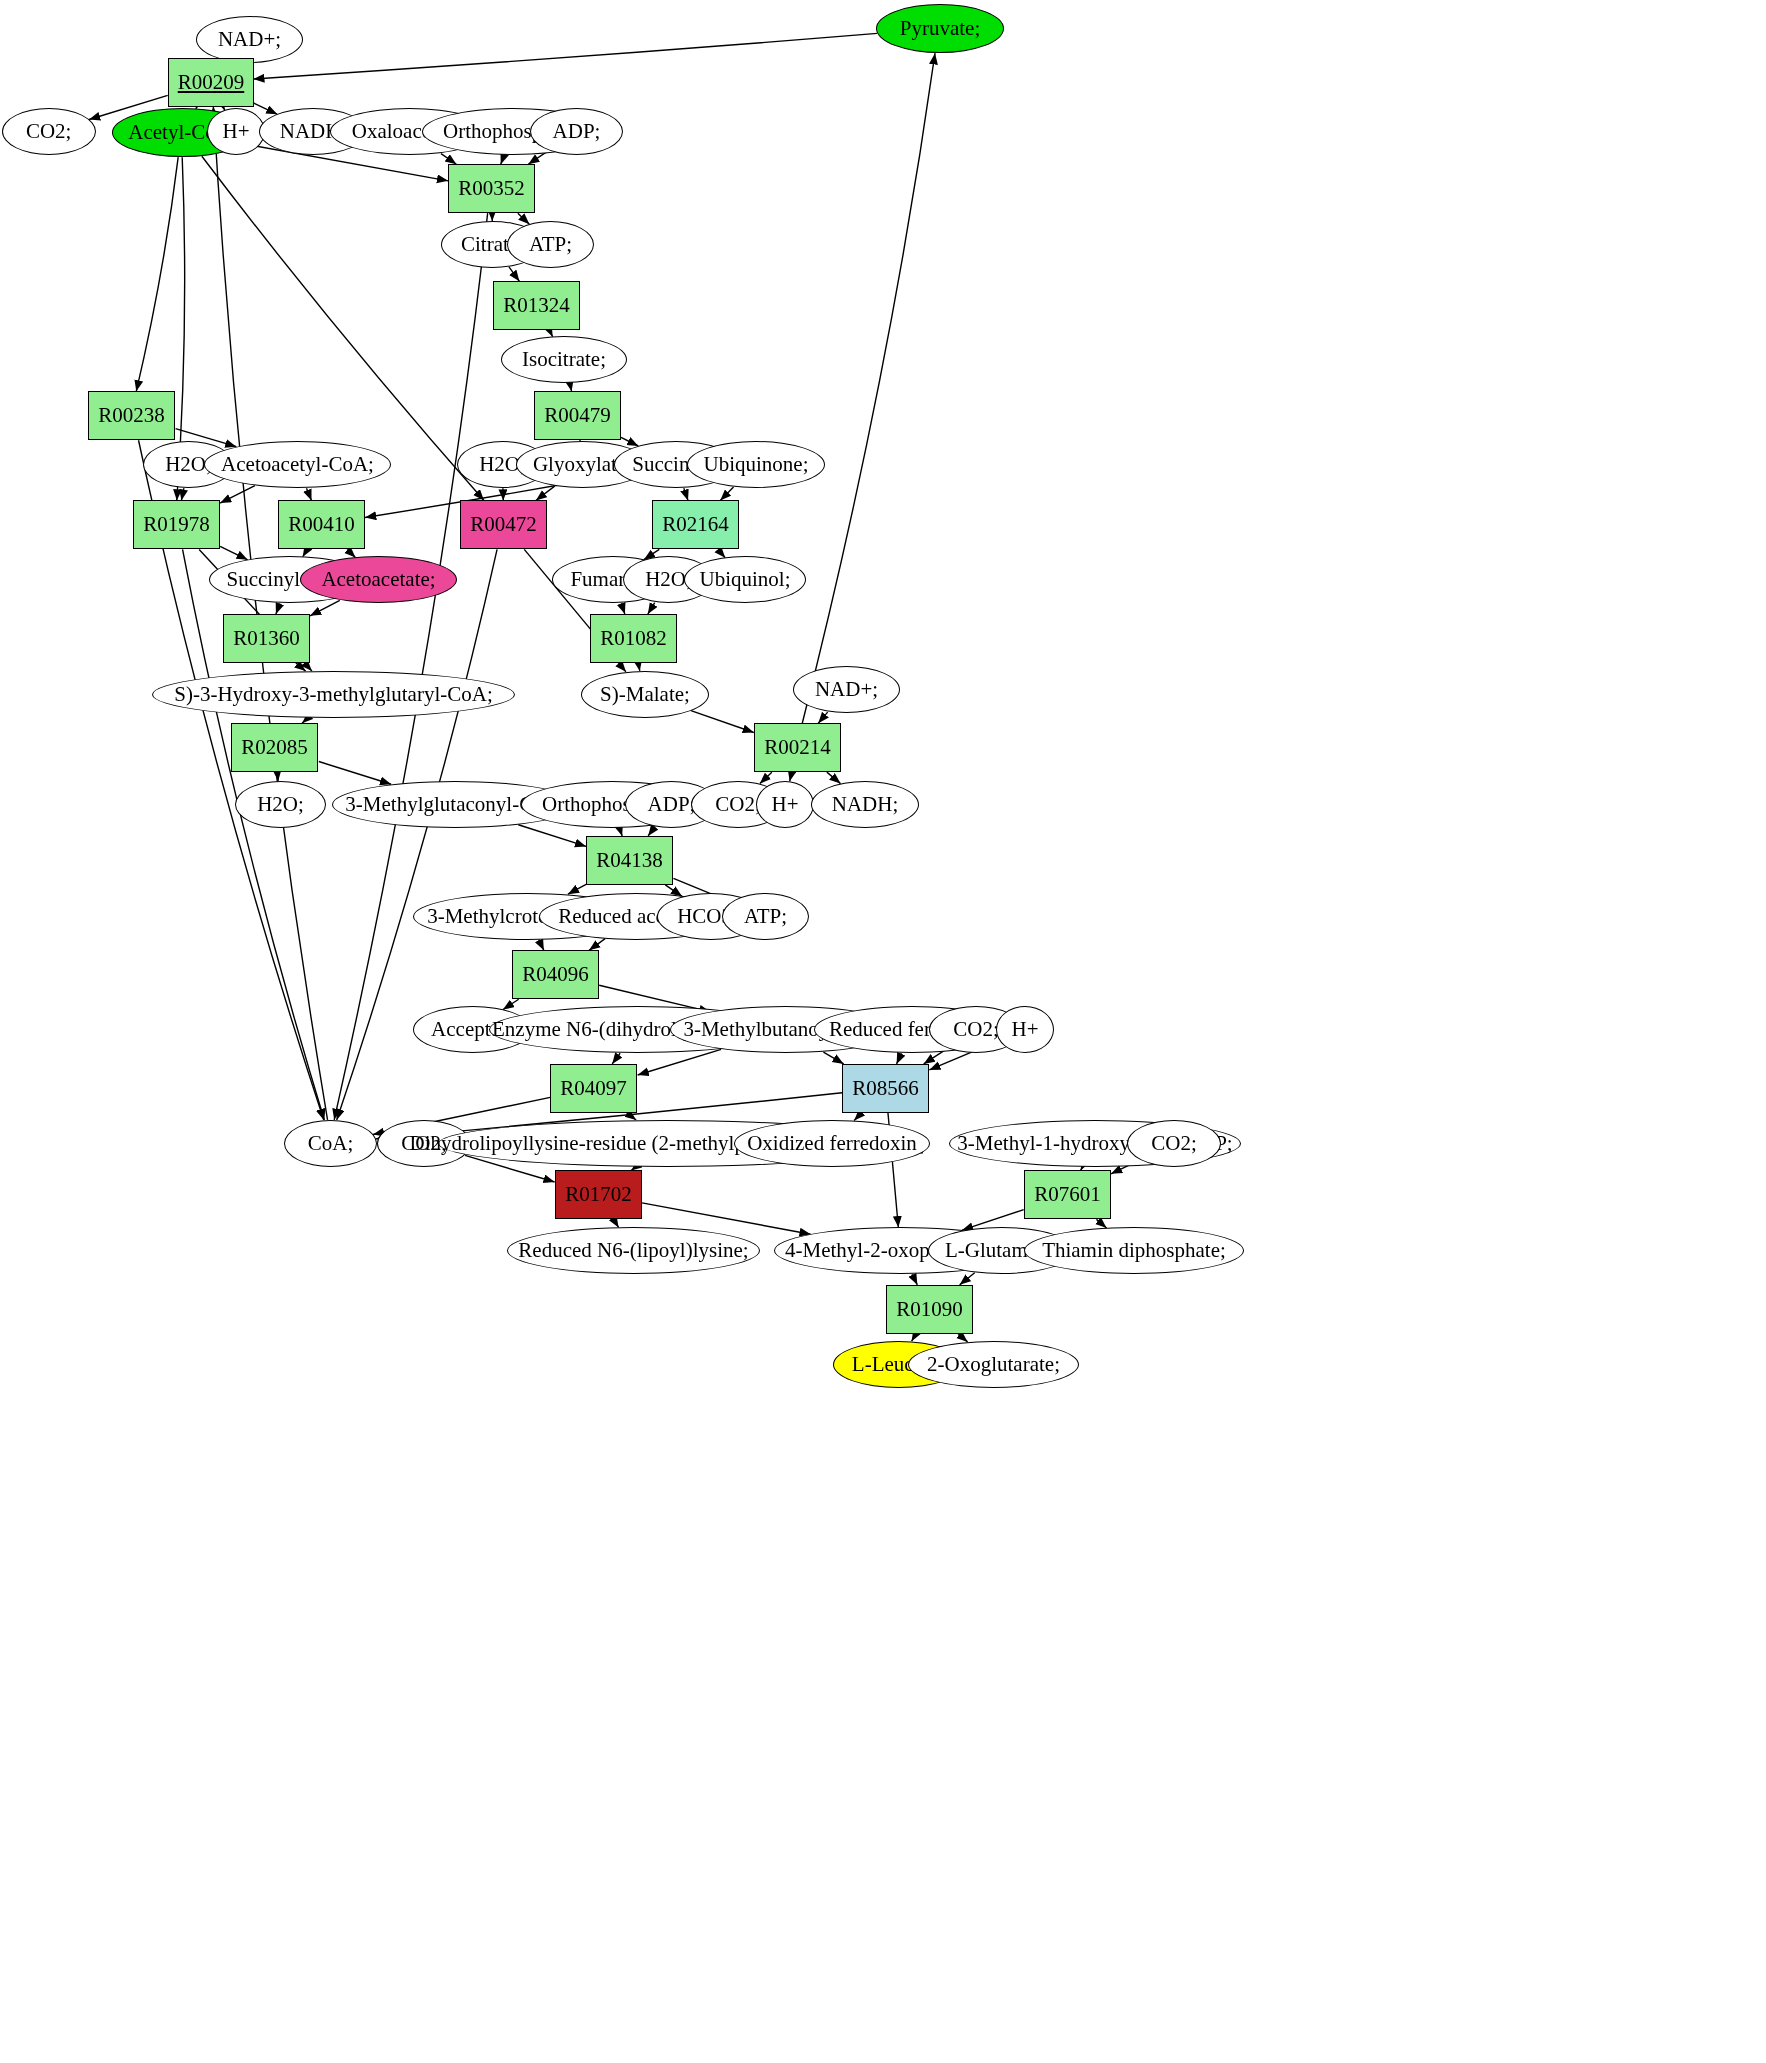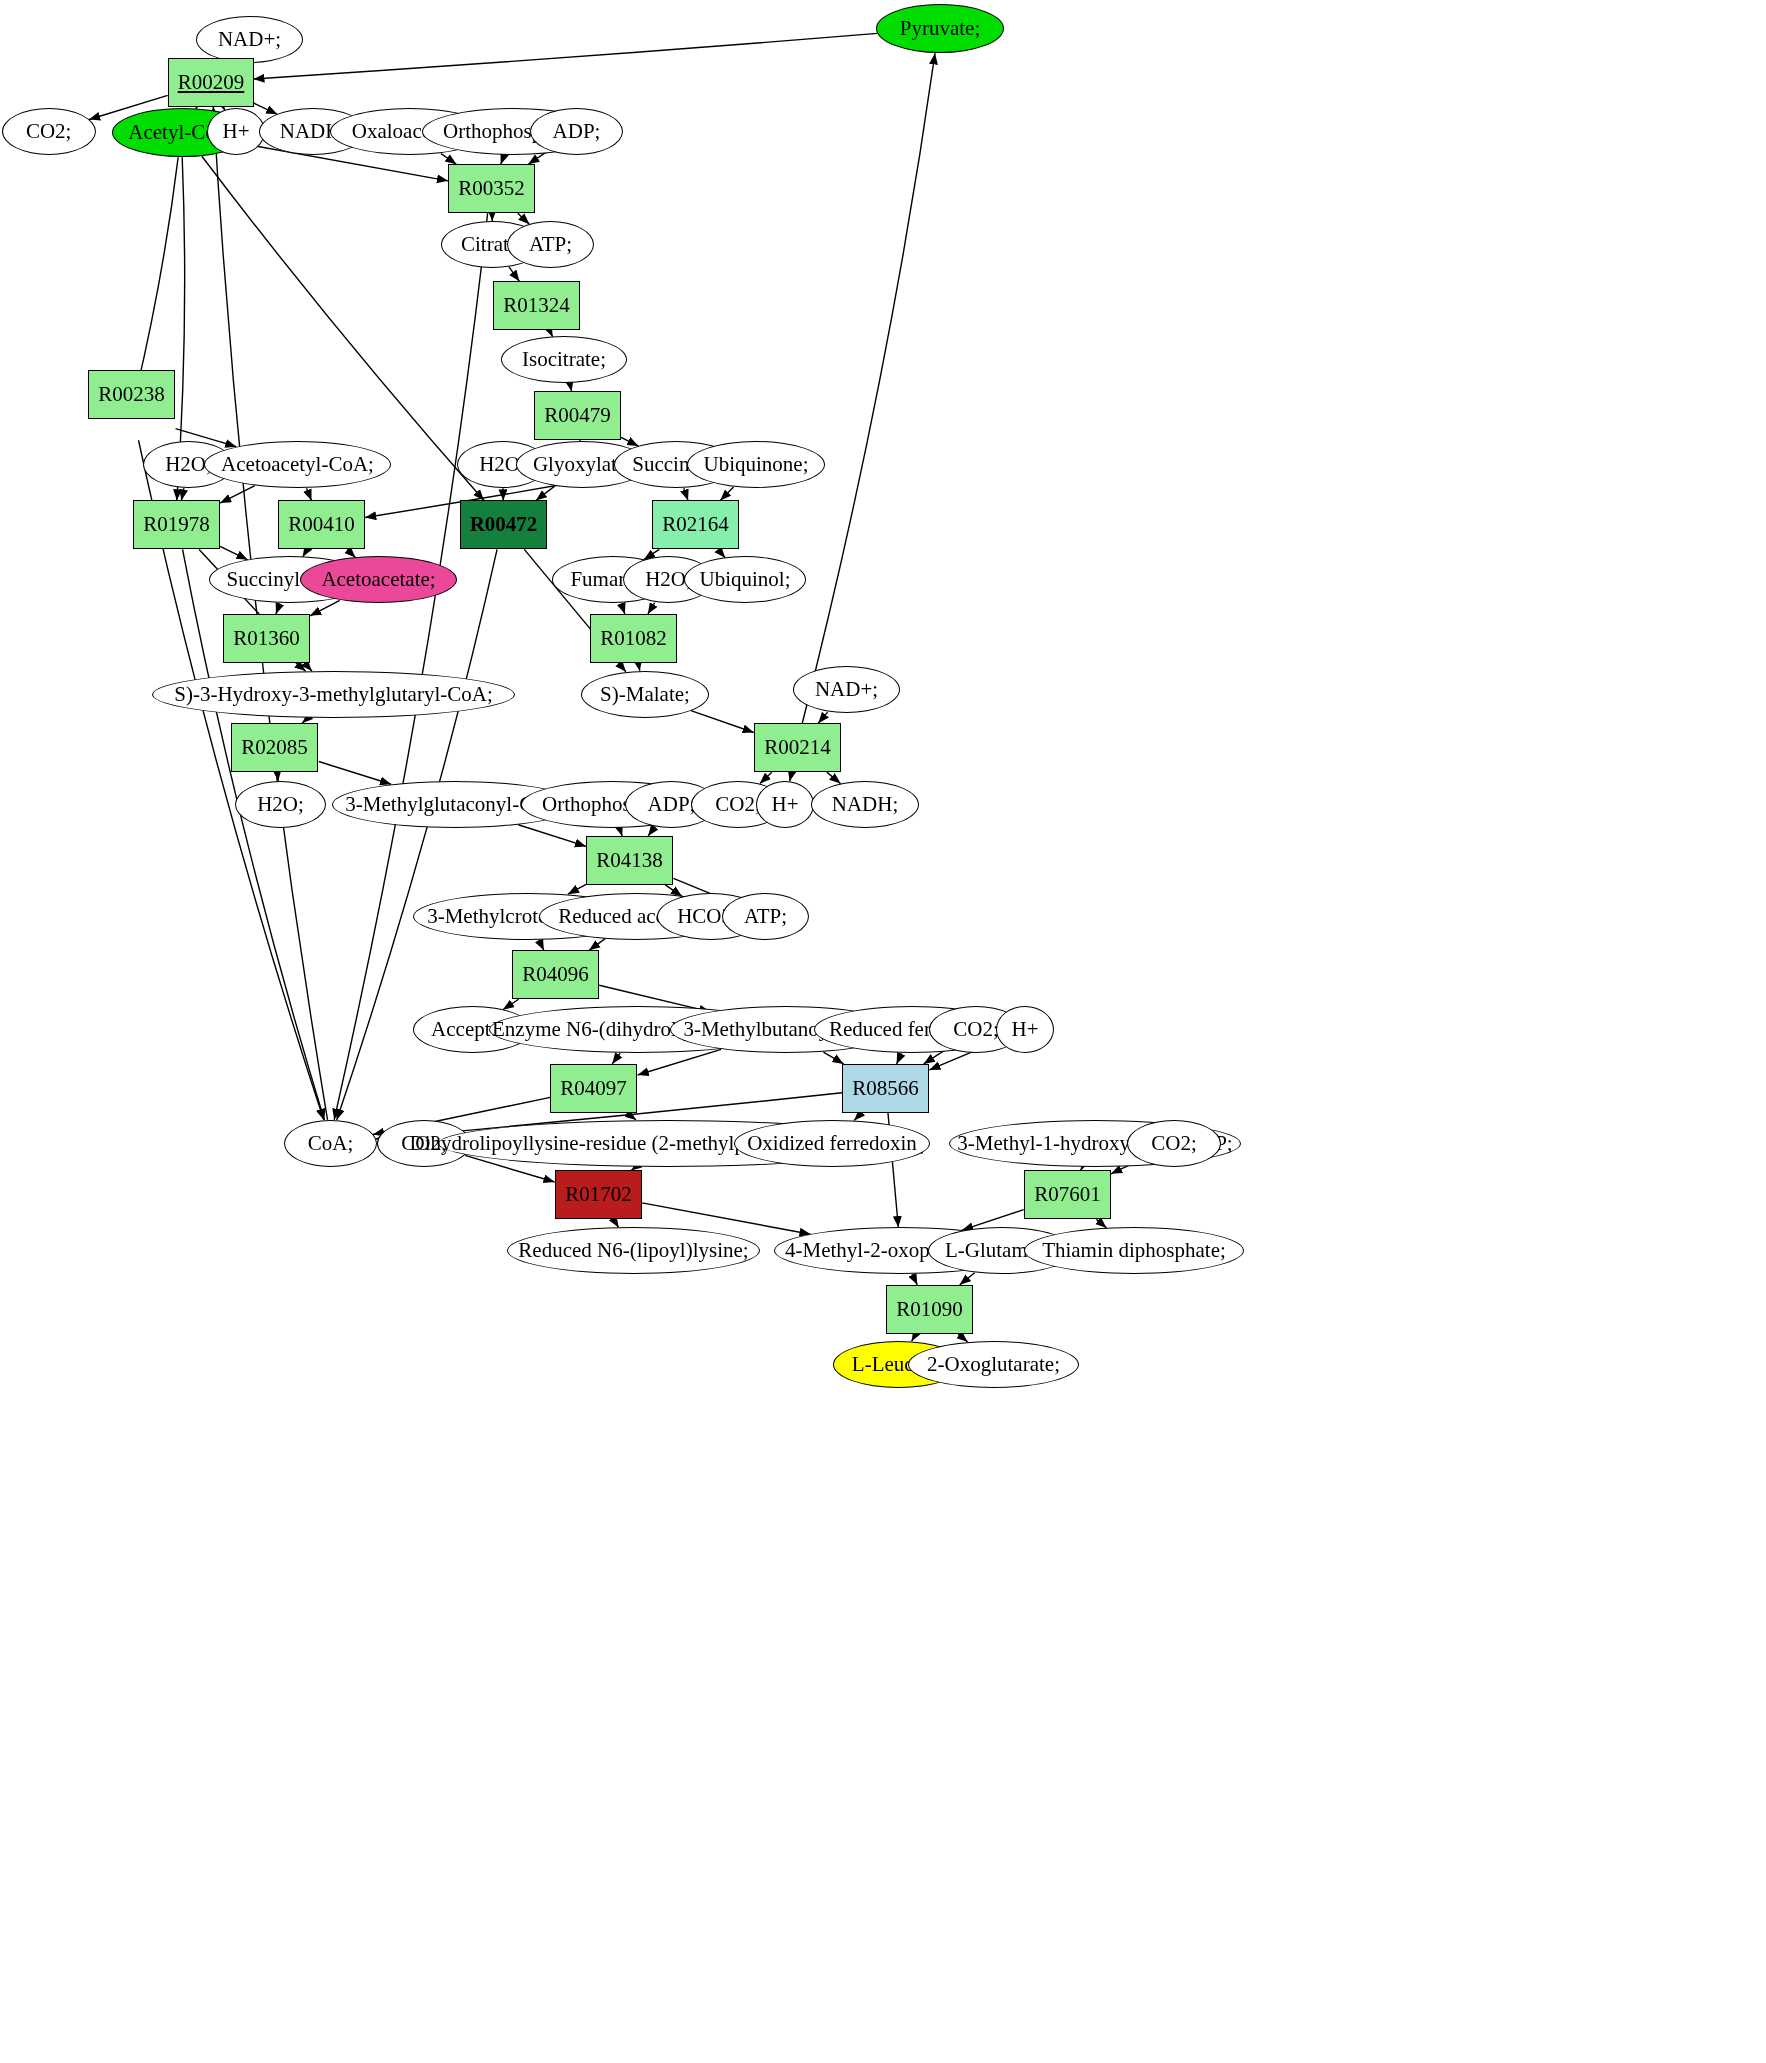--- a/index.html
+++ b/index.html
@@ -192,21 +192,21 @@
       </div>
       <div class="node reaction" style="left: 493px; top: 281px; width: 87px; height: 49px; background: rgb(144, 238, 144); font-size: 21px;">
         <span class="node-label">R01324</span>
       </div>
       <div class="node compound" style="left: 501px; top: 336px; width: 126px; height: 47px; background: rgb(255, 255, 255); font-size: 21px;">
         <span class="node-label">Isocitrate;</span>
       </div>
       <div class="node reaction" style="left: 534px; top: 391px; width: 87px; height: 49px; background: rgb(144, 238, 144); font-size: 21px;">
         <span class="node-label">R00479</span>
       </div>
-      <div class="node reaction" style="left: 88px; top: 370px; width: 87px; height: 49px; background: rgb(144, 238, 144); font-size: 21px;">
+      <div class="node reaction" style="left: 88px; top: 391px; width: 87px; height: 49px; background: rgb(144, 238, 144); font-size: 21px;">
         <span class="node-label">R00238</span>
       </div>
       <div class="node compound" style="left: 143px; top: 441px; width: 91px; height: 47px; background: rgb(255, 255, 255); font-size: 21px;">
         <span class="node-label">H2O;</span>
       </div>
       <div class="node compound" style="left: 204px; top: 441px; width: 187px; height: 47px; background: rgb(255, 255, 255); font-size: 21px;">
         <span class="node-label">Acetoacetyl-CoA;</span>
       </div>
       <div class="node compound" style="left: 457px; top: 441px; width: 91px; height: 47px; background: rgb(255, 255, 255); font-size: 21px;">
         <span class="node-label">H2O;</span>
@@ -219,21 +219,21 @@
       </div>
       <div class="node compound" style="left: 687px; top: 441px; width: 138px; height: 47px; background: rgb(255, 255, 255); font-size: 21px;">
         <span class="node-label">Ubiquinone;</span>
       </div>
       <div class="node reaction" style="left: 133px; top: 500px; width: 87px; height: 49px; background: rgb(144, 238, 144); font-size: 21px;">
         <span class="node-label">R01978</span>
       </div>
       <div class="node reaction" style="left: 278px; top: 500px; width: 87px; height: 49px; background: rgb(144, 238, 144); font-size: 21px;">
         <span class="node-label">R00410</span>
       </div>
-      <div class="node reaction" style="left: 460px; top: 500px; width: 87px; height: 49px; background: #15803d; font-size: 21px; font-weight: bold;">
+      <div class="node reaction" style="left: 460px; top: 500px; width: 87px; height: 49px; background: #ec4899; font-size: 21px;">
         <span class="node-label">R00472</span>
       </div>
       <div class="node reaction" style="left: 652px; top: 500px; width: 87px; height: 49px; background: #86efac; font-size: 21px;">
         <span class="node-label">R02164</span>
       </div>
       <div class="node compound" style="left: 209px; top: 556px; width: 161px; height: 47px; background: rgb(255, 255, 255); font-size: 21px;">
         <span class="node-label">Succinyl-CoA;</span>
       </div>
       <div class="node compound" style="left: 300px; top: 556px; width: 157px; height: 47px; background: #ec4899; font-size: 21px; align-items: center;">
         <span class="node-label">Acetoacetate;</span>

